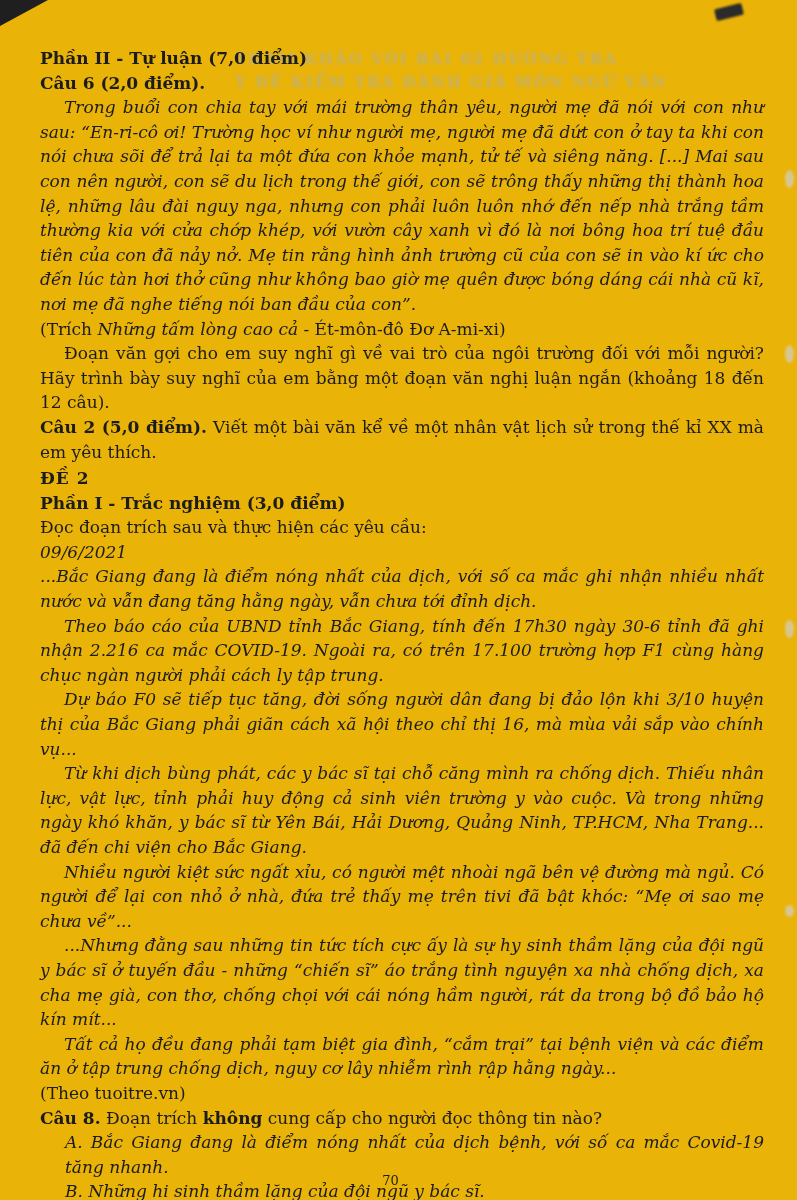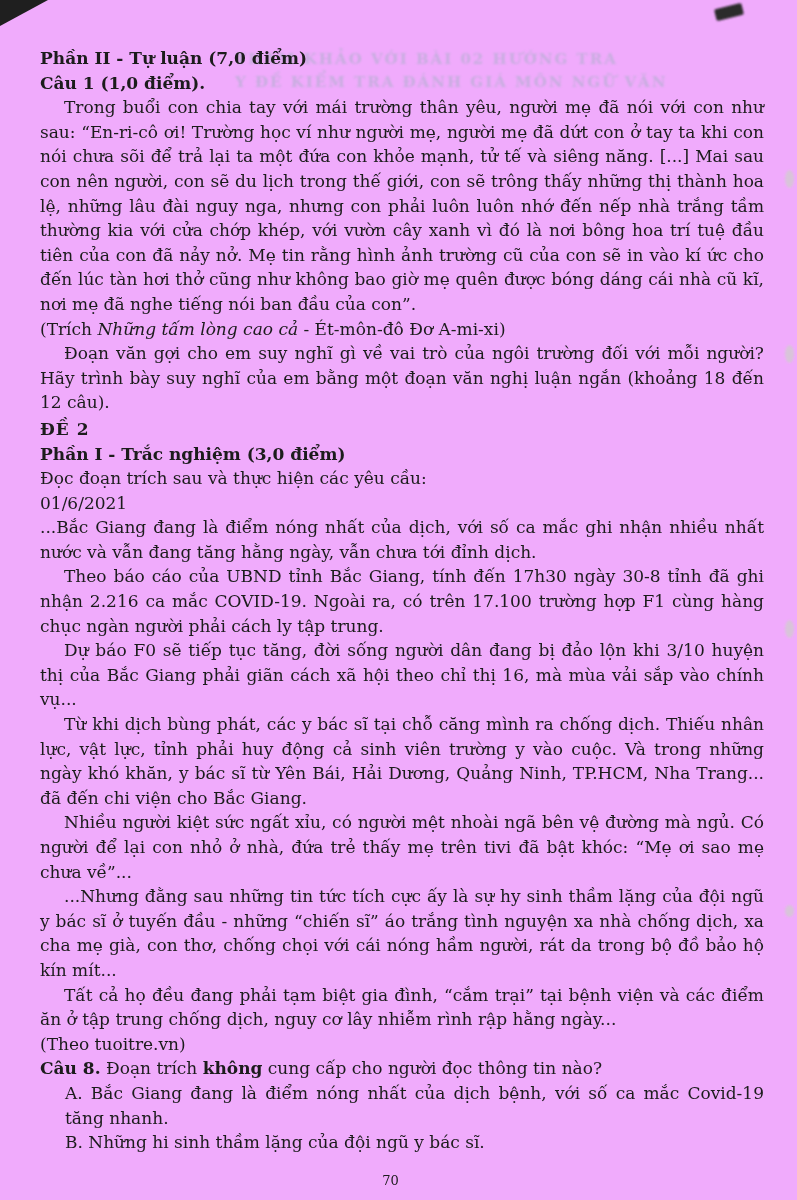--- a/index.html
+++ b/index.html
@@ -1,39 +1,39 @@
 <!DOCTYPE html>
 <html><head>
 <meta charset="utf-8">
 <style>
   html,body { margin:0; padding:0; background:#d9d9d9; }
   .page {
     position:relative;
     width:797px; height:1200px;
-    background:#f0abfc;
+    background:#eab308;
     overflow:hidden;
     font-family:"DejaVu Serif","Liberation Serif",serif;
     color:#1c1c1c;
   }
   .content {
     position:absolute;
     left:40px; right:33px; top:46px;
   }
   .content p {
     margin:0;
     font-size:17px;
     line-height:24.6px;
     text-align:justify;
   }
   .bold { font-weight:700; }
-  .italic { }
+  .italic { font-style:italic; }
   .indent { text-indent:24px; }
   .center { text-align:center; }
   .right { text-align:left; }
-  .option { padding-left:25px; text-align:left; }
+  .option { padding-left:25px; text-align:left;font-style:italic; }
   .de2-title { margin-top:2px !important; letter-spacing:1px; }
   .page-number {
     position:absolute;
     bottom:12px; left:0; right:16px;
     text-align:center;
     font-size:13px;
     color:#1c1c1c;
   }
   
   .corner-tl {
@@ -83,31 +83,32 @@
     <div>Y ĐỀ KIỂM TRA ĐÁNH GIÁ MÔN NGỮ VĂN</div>
   </div>
   <div class="smudge s1"></div>
   <div class="smudge s2"></div>
   <div class="smudge s3"></div>
   <div class="smudge s4"></div>
 
   <div class="content">
 
     <p class="bold">Phần II - Tự luận (7,0 điểm)</p>
-    <p class="bold">Câu 1 (1,0 điểm).</p>
+    <p class="bold">Câu 6 (2,0 điểm).</p>
     <p class="italic indent">Trong buổi con chia tay với mái trường thân yêu, người mẹ đã nói với con như sau: “En-ri-cô ơi! Trường học ví như người mẹ, người mẹ đã dứt con ở tay ta khi con nói chưa sõi để trả lại ta một đứa con khỏe mạnh, tử tế và siêng năng. [...] Mai sau con nên người, con sẽ du lịch trong thế giới, con sẽ trông thấy những thị thành hoa lệ, những lâu đài nguy nga, nhưng con phải luôn luôn nhớ đến nếp nhà trắng tầm thường kia với cửa chớp khép, với vườn cây xanh vì đó là nơi bông hoa trí tuệ đầu tiên của con đã nảy nở. Mẹ tin rằng hình ảnh trường cũ của con sẽ in vào kí ức cho đến lúc tàn hơi thở cũng như không bao giờ mẹ quên được bóng dáng cái nhà cũ kĩ, nơi mẹ đã nghe tiếng nói ban đầu của con”.</p>
     <p class="right"><span>(Trích </span><i>Những tấm lòng cao cả</i><span> - Ét-môn-đô Đơ A-mi-xi)</span></p>
     <p class="indent">Đoạn văn gợi cho em suy nghĩ gì về vai trò của ngôi trường đối với mỗi người? Hãy trình bày suy nghĩ của em bằng một đoạn văn nghị luận ngắn (khoảng 18 đến 12 câu).</p>
+    <p><b>Câu 2 (5,0 điểm).</b><span> Viết một bài văn kể về một nhân vật lịch sử trong thế kỉ XX mà em yêu thích.</span></p>
 
     <p class="center bold de2-title">ĐỀ 2</p>
     <p class="bold">Phần I - Trắc nghiệm (3,0 điểm)</p>
     <p>Đọc đoạn trích sau và thực hiện các yêu cầu:</p>
-    <p class="italic">01/6/2021</p>
+    <p class="italic">09/6/2021</p>
     <p class="italic">...Bắc Giang đang là điểm nóng nhất của dịch, với số ca mắc ghi nhận nhiều nhất nước và vẫn đang tăng hằng ngày, vẫn chưa tới đỉnh dịch.</p>
-    <p class="italic indent">Theo báo cáo của UBND tỉnh Bắc Giang, tính đến 17h30 ngày 30-8 tỉnh đã ghi nhận 2.216 ca mắc COVID-19. Ngoài ra, có trên 17.100 trường hợp F1 cùng hàng chục ngàn người phải cách ly tập trung.</p>
+    <p class="italic indent">Theo báo cáo của UBND tỉnh Bắc Giang, tính đến 17h30 ngày 30-6 tỉnh đã ghi nhận 2.216 ca mắc COVID-19. Ngoài ra, có trên 17.100 trường hợp F1 cùng hàng chục ngàn người phải cách ly tập trung.</p>
     <p class="italic indent">Dự báo F0 sẽ tiếp tục tăng, đời sống người dân đang bị đảo lộn khi 3/10 huyện thị của Bắc Giang phải giãn cách xã hội theo chỉ thị 16, mà mùa vải sắp vào chính vụ...</p>
     <p class="italic indent">Từ khi dịch bùng phát, các y bác sĩ tại chỗ căng mình ra chống dịch. Thiếu nhân lực, vật lực, tỉnh phải huy động cả sinh viên trường y vào cuộc. Và trong những ngày khó khăn, y bác sĩ từ Yên Bái, Hải Dương, Quảng Ninh, TP.HCM, Nha Trang... đã đến chi viện cho Bắc Giang.</p>
     <p class="italic indent">Nhiều người kiệt sức ngất xỉu, có người mệt nhoài ngã bên vệ đường mà ngủ. Có người để lại con nhỏ ở nhà, đứa trẻ thấy mẹ trên tivi đã bật khóc: “Mẹ ơi sao mẹ chưa về”...</p>
     <p class="italic indent">...Nhưng đằng sau những tin tức tích cực ấy là sự hy sinh thầm lặng của đội ngũ y bác sĩ ở tuyến đầu - những “chiến sĩ” áo trắng tình nguyện xa nhà chống dịch, xa cha mẹ già, con thơ, chống chọi với cái nóng hầm người, rát da trong bộ đồ bảo hộ kín mít...</p>
     <p class="italic indent">Tất cả họ đều đang phải tạm biệt gia đình, “cắm trại” tại bệnh viện và các điểm ăn ở tập trung chống dịch, nguy cơ lây nhiễm rình rập hằng ngày...</p>
     <p class="right">(Theo tuoitre.vn)</p>
 
     <p><b>Câu 8.</b><span> Đoạn trích </span><b>không</b><span> cung cấp cho người đọc thông tin nào?</span></p>
     <p class="option">A. Bắc Giang đang là điểm nóng nhất của dịch bệnh, với số ca mắc Covid-19 tăng nhanh.</p>
     <p class="option">B. Những hi sinh thầm lặng của đội ngũ y bác sĩ.</p>

